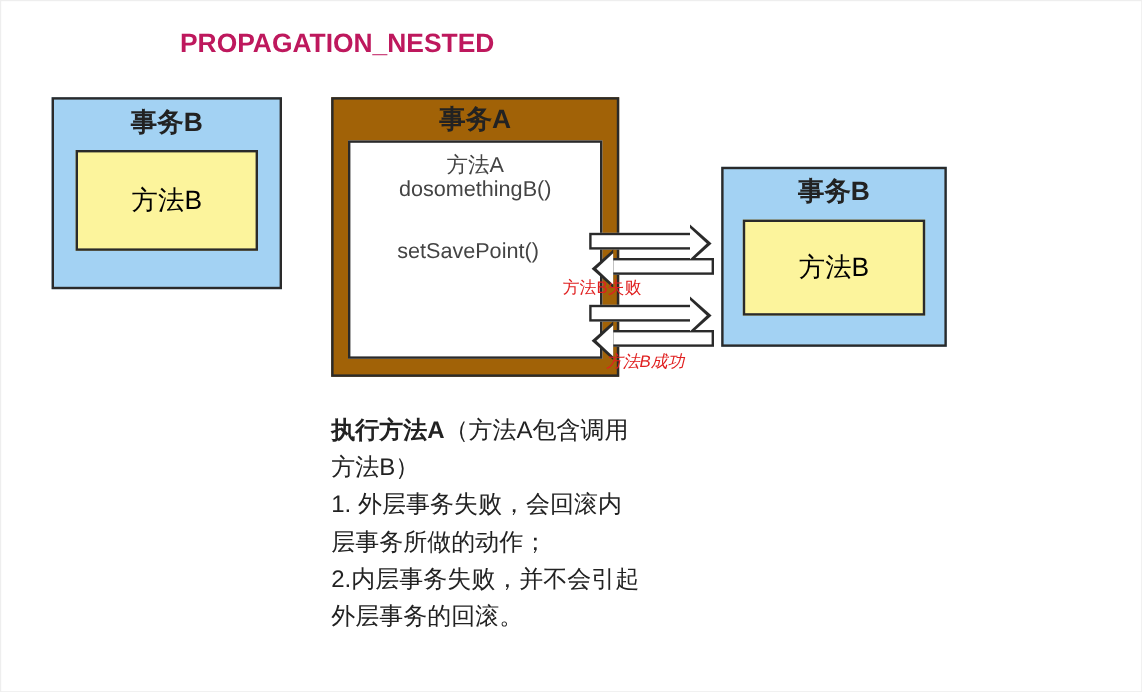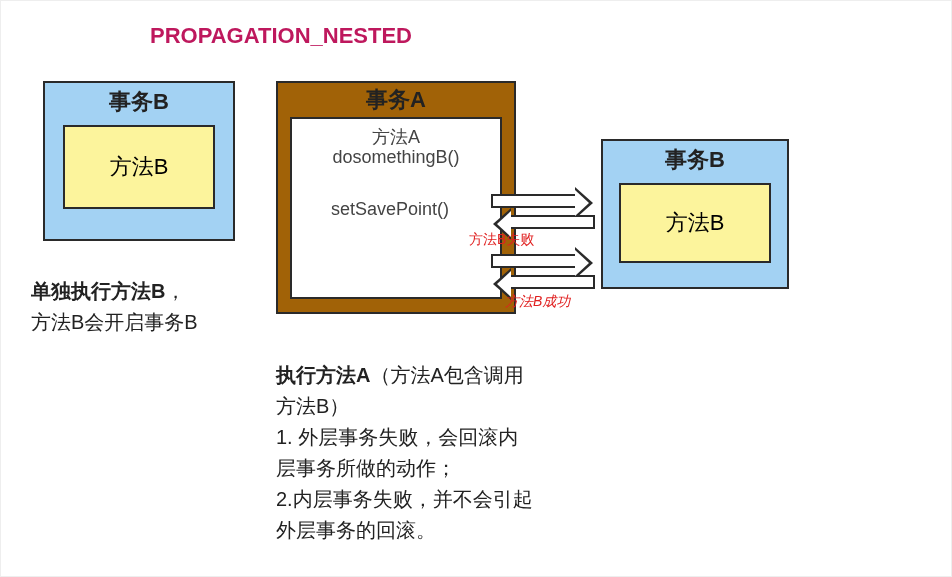--- a/index.html
+++ b/index.html
@@ -96,21 +96,20 @@
   .txA .line4 { position: absolute; top: 140px; left: 0; right: 0; text-align: right; padding-right: 12px;}
 
   .center-caption {
     position: absolute;
     left: 275px;
     top: 343px;
     width: 260px;
     font-size: 20px;
     line-height: 1.55;
     color: #222;
-    margin-top: 16px;
   }
   .center-caption .bold { font-weight: bold; }
 
   
   .txB-right {
     position: absolute;
     left: 600px;
     top: 138px;
     width: 188px;
     height: 150px;
@@ -204,24 +203,20 @@
 
   <div class="title">PROPAGATION_NESTED</div>
 
   <div class="txB-left">
     <div class="header">事务B</div>
     <div class="inner">
       <span>方法B</span>
     </div>
   </div>
 
-  <div class="left-caption">
-    <span class="bold">单独执行方法B</span><span style="white-space:pre-line;">，
-方法B会开启事务B</span>
-  </div>
 
   <div class="txA">
     <div class="header">事务A</div>
     <div class="inner">
       <div class="line1">方法A</div>
       <div class="line2">dosomethingB()</div>
       <div class="line3">setSavePoint()</div>
     </div>
   </div>
 

